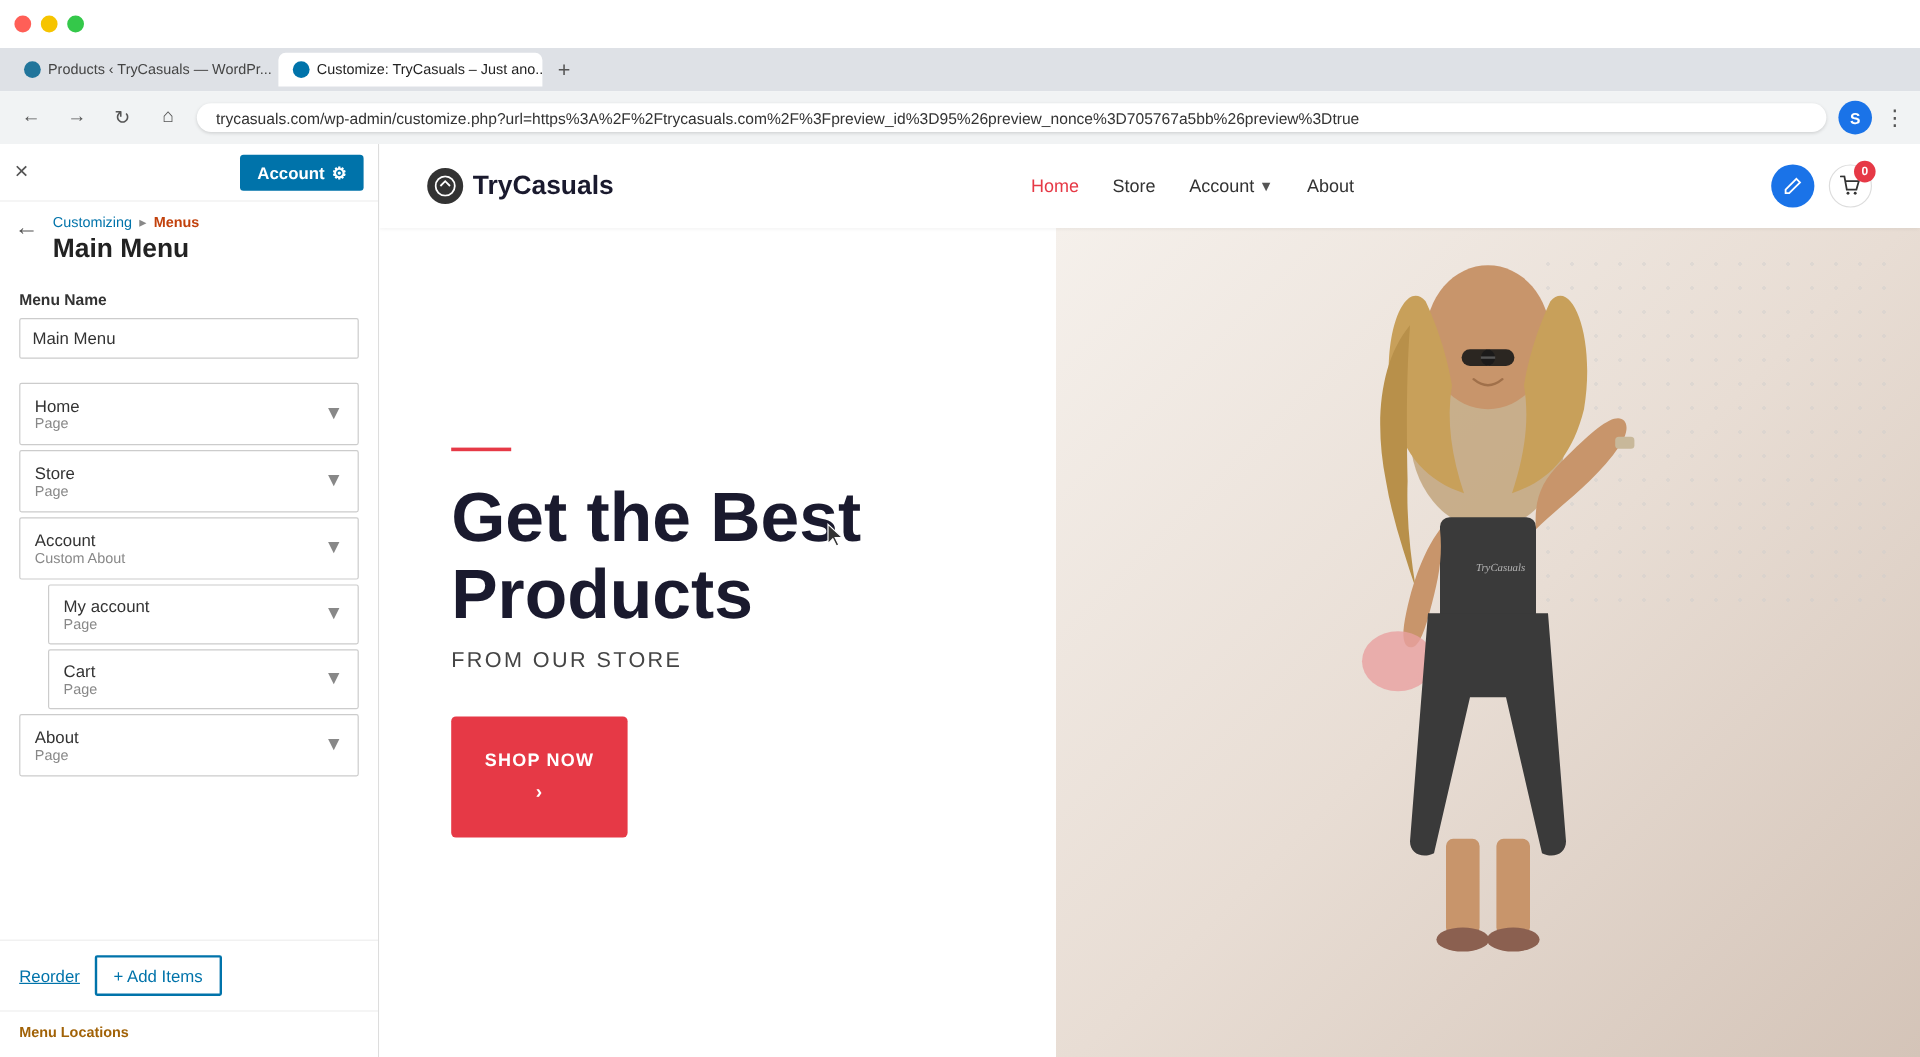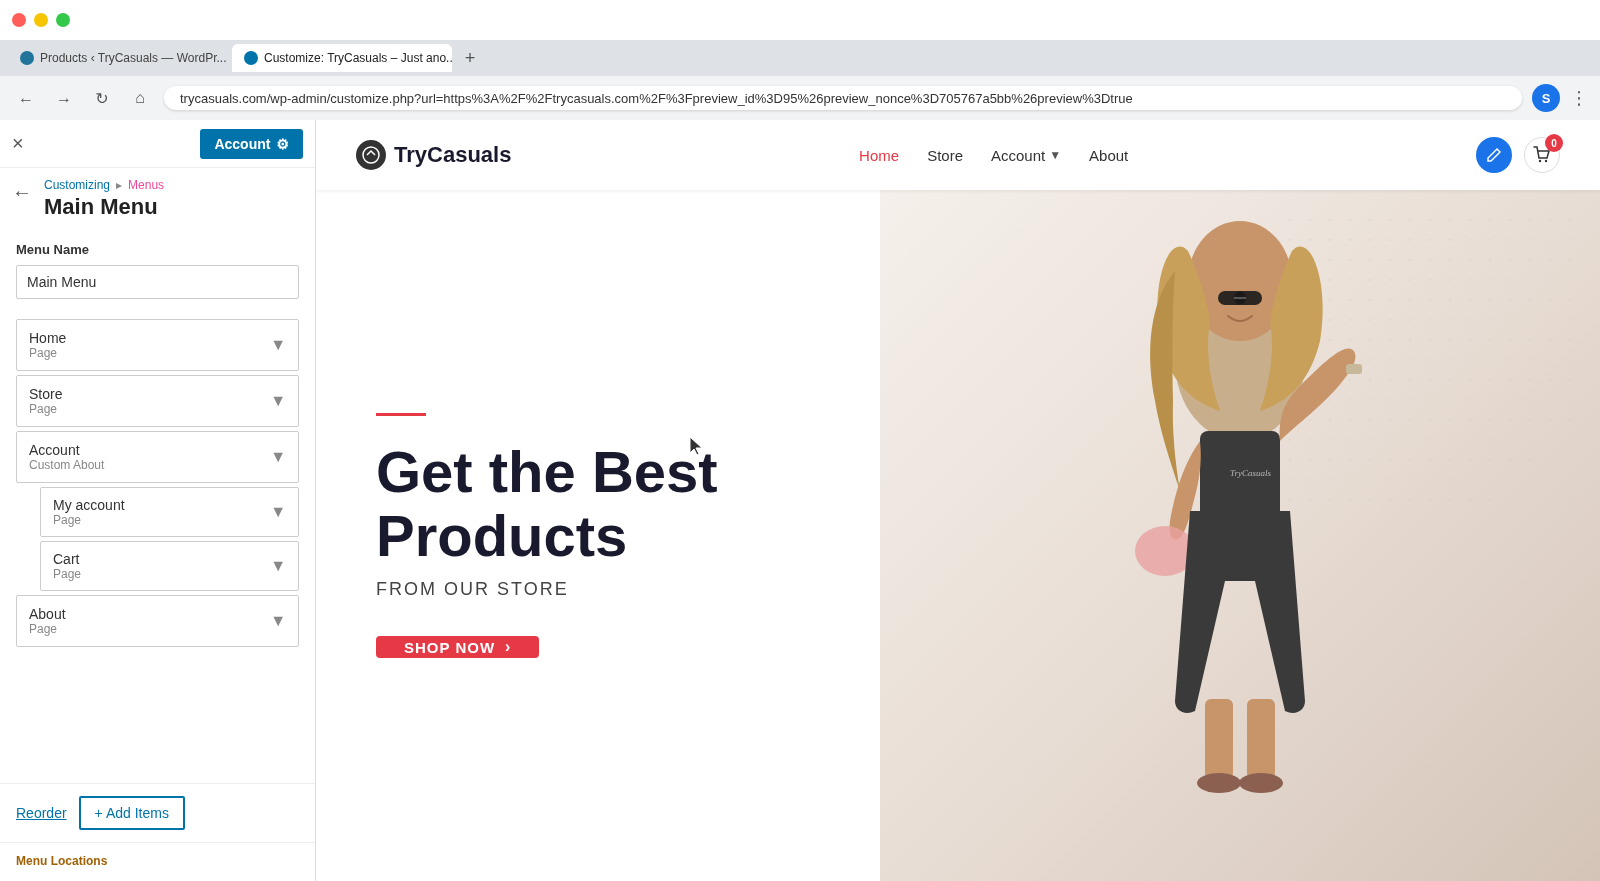--- a/index.html
+++ b/index.html
@@ -111,21 +111,21 @@
       width: 44px; height: 44px; display: flex; align-items: center; justify-content: center;
       background: none; border: none; cursor: pointer; font-size: 20px; color: #555;
     }
     .breadcrumb-wrapper {
       position: relative; padding-left: 44px; padding-top: 10px; padding-bottom: 10px;
     }
     .bc-link {
       font-size: 12px; color: #0073aa; cursor: pointer; text-decoration: none;
     }
     .bc-sep { font-size: 12px; color: #888; }
-    .bc-current { font-size: 12px; color: #ec4899; }
+    .bc-current { font-size: 12px; color: #c2410c; font-weight: bold; }
     .section-title {
       font-size: 22px; font-weight: 600; color: #222; padding-left: 0;
     }
 
     
     .menu-name-section {
       padding: 12px 16px;
     }
     .menu-name-label {
       font-size: 13px; font-weight: 600; color: #333; display: block; margin-bottom: 8px;
@@ -260,23 +260,24 @@
     }
     .hero-heading {
       font-size: 58px; font-weight: 800; color: #1a1a2e; line-height: 1.1; margin-bottom: 12px;
     }
     .hero-subheading {
       font-size: 18px; font-weight: 400; color: #444; letter-spacing: 2px; margin-bottom: 36px; text-transform: uppercase;
     }
     .shop-now-btn {
       display: inline-flex; align-items: center; gap: 10px;
       background: #e63946; color: #fff; border: none; border-radius: 4px;
-      padding: 2px 28px; font-size: 15px; font-weight: 600; cursor: pointer;
+      padding: 28px 28px; font-size: 15px; font-weight: 600; cursor: pointer;
       letter-spacing: 1px; text-transform: uppercase;
       width: fit-content;
+      flex-direction: column;
     }
     .shop-arrow { font-size: 16px; }
 
     
     .hero-image {
       position: absolute; right: 0; top: 0; bottom: 0;
       width: 720px;
       background: linear-gradient(135deg, #f5f0eb 0%, #e8ddd4 50%, #d4c4b8 100%);
       overflow: hidden;
     }

